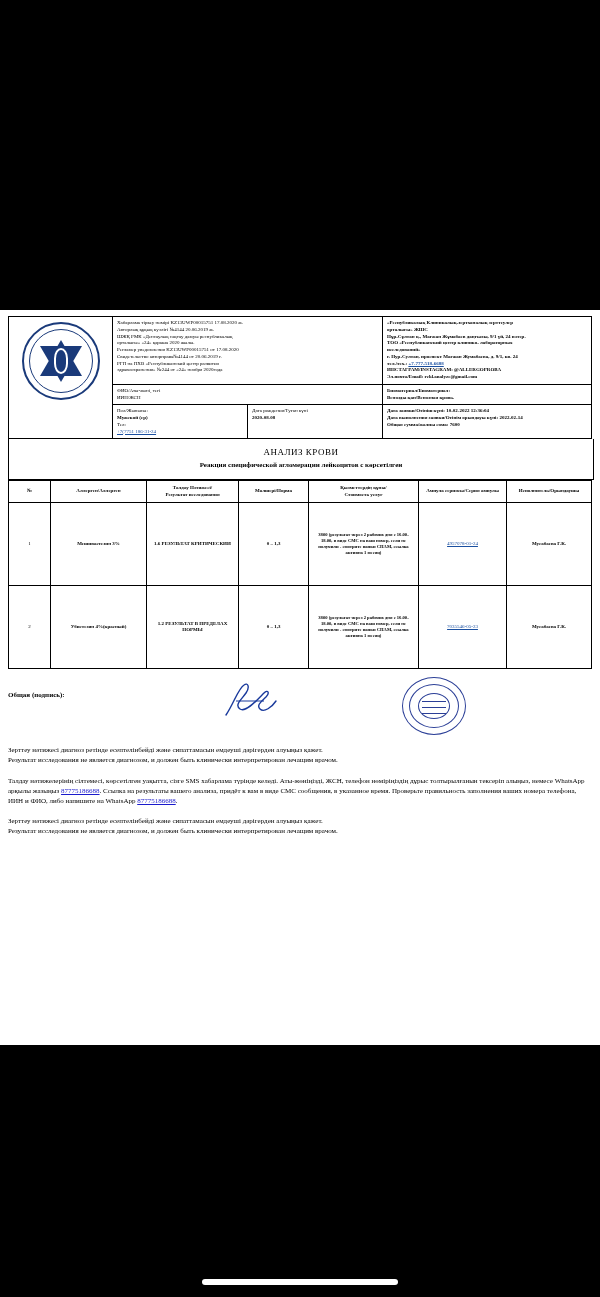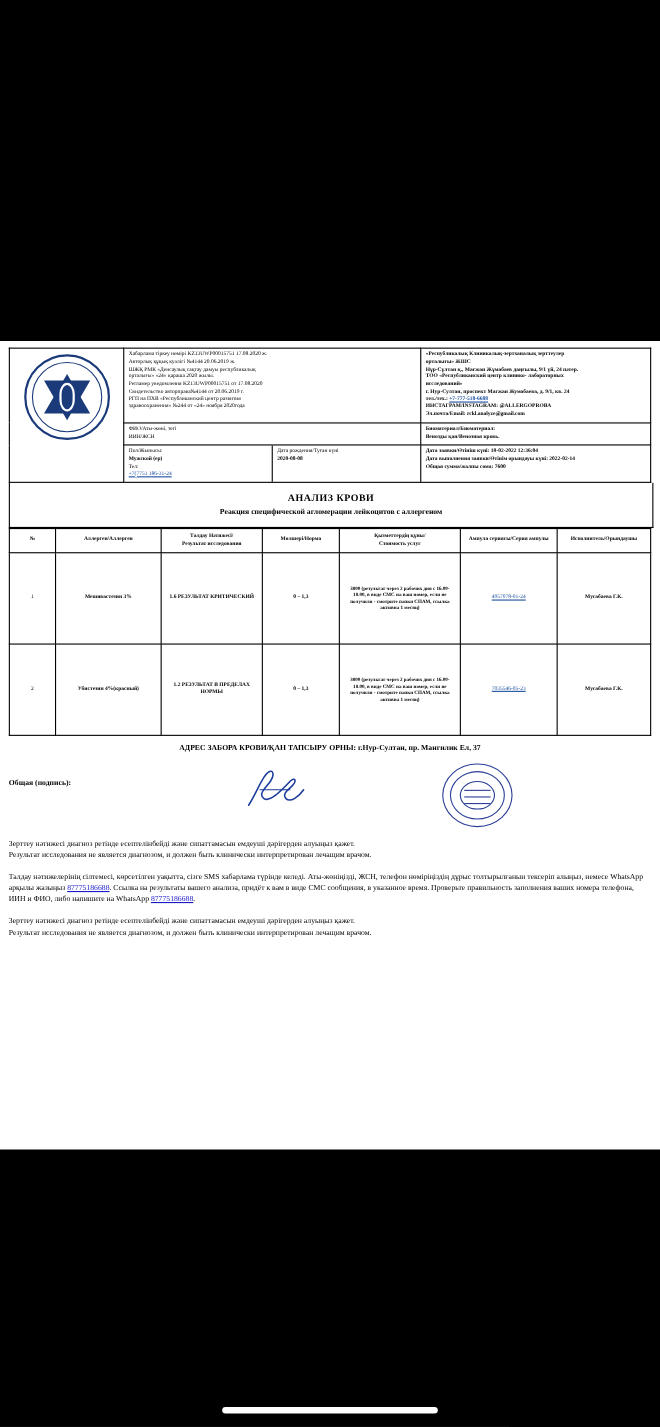--- a/index.html
+++ b/index.html
@@ -34,21 +34,21 @@
   .star{position:absolute;left:50%;top:50%;transform:translate(-50%,-50%);width:42px;height:42px;}
   .star .t1,.star .t2{position:absolute;left:0;top:0;width:0;height:0;border-left:21px solid transparent;border-right:21px solid transparent;}
   .star .t1{border-bottom:36px solid #1a3a7a;}
   .star .t2{border-top:36px solid #1a3a7a;top:6px;}
   .snake{position:absolute;left:50%;top:50%;transform:translate(-50%,-50%);width:10px;height:22px;border:2px solid #fff;border-radius:50%/40%;}
 
   .mono-blue{color:#1a4fa0;text-decoration:underline;}
   b{font-weight:bold;}
 
   .title-box{width:584px;border:1px solid #000;border-top:none;text-align:center;padding:7px 0 8px;}
-  .title-box .t1{font-size:9px;font-weight:bold;letter-spacing:0.5px;text-align:center;}
+  .title-box .t1{font-size:9px;font-weight:normal;letter-spacing:0.5px;text-align:center;}
   .title-box .t2{font-size:7px;font-weight:bold;margin-top:3px;}
 
   .res-table{width:584px;border:1px solid #000;border-top:none;table-layout:fixed;}
   .res-table th,.res-table td{border:1px solid #000;text-align:center;vertical-align:middle;padding:4px 3px;font-size:5px;}
   .res-table th{font-weight:bold;font-size:5px;}
   .res-table td.tall{height:74px;}
   .res-table td.note{font-size:4.6px;line-height:1.3;text-align:center;padding:3px 4px;}
 
   .addr{width:584px;text-align:center;font-size:7px;font-weight:bold;margin-top:7px;}
 
@@ -162,21 +162,21 @@
             <div><b>Дата заявки/Өтініш күні:</b> <b>10-02-2022 12:36:04</b></div>
             <div><b>Дата выполнения заявки/Өтінім орындауы күні:</b> <b>2022-02-14</b></div>
             <div><b>Общая сумма/жалпы сома:</b> <b>7600</b></div>
           </td>
         </tr>
       </tbody>
         </table>
 
       <div class="title-box">
         <div class="t1">АНАЛИЗ КРОВИ</div>
-        <div class="t2">Реакция специфической агломерации лейкоцитов с аллергеном</div>
+        <div class="t2">Реакция специфической агломерации лейкоцитов с көрсетілген</div>
       </div>
 
       <table class="res-table">
         <colgroup>
           <col style="width:42px">
             <col style="width:96px">
             <col style="width:92px">
           <col style="width:70px">
             <col style="width:110px">
             <col style="width:88px">
@@ -208,21 +208,20 @@
           <td><b>Убистезин 4%(красный)</b></td>
           <td><b>1.2 РЕЗУЛЬТАТ В ПРЕДЕЛАХ НОРМЫ</b></td>
           <td><b>0 – 1,3</b></td>
           <td class="note"><b>3800 (результат через 2 рабочих дня с 16.00-18.00, в виде СМС на ваш номер, если не получили - смотрите папки СПАМ, ссылка активна 1 месяц)</b></td>
           <td><span class="mono-blue">7035546-05-23</span></td>
           <td><b>Мусабаева Г.К.</b></td>
         </tr>
       </tbody>
         </table>
 
-      <div class="addr">АДРЕС ЗАБОРА КРОВИ/ҚАН ТАПСЫРУ ОРНЫ: г.Нур-Султан, пр. Мангилик Ел, 37</div>
 
       <div class="sign-row">
         <div class="sign-label">Общая (подпись):</div>
         <svg class="signature" viewBox="0 0 60 44">
           <path d="M6 36 C14 24 18 10 24 6 C28 3 30 8 26 14 C22 20 14 26 20 30 C26 34 38 20 44 14 C48 10 50 14 46 18 C42 22 36 26 40 30 C44 34 52 28 56 22" fill="none" stroke="#1a3a9c" stroke-width="1.4" stroke-linecap="round"></path>
           <path d="M16 22 L44 22" fill="none" stroke="#1a3a9c" stroke-width="1"></path>
         </svg>
         <div class="stamp">
           <div class="c1"></div>
             <div class="c2"></div>

